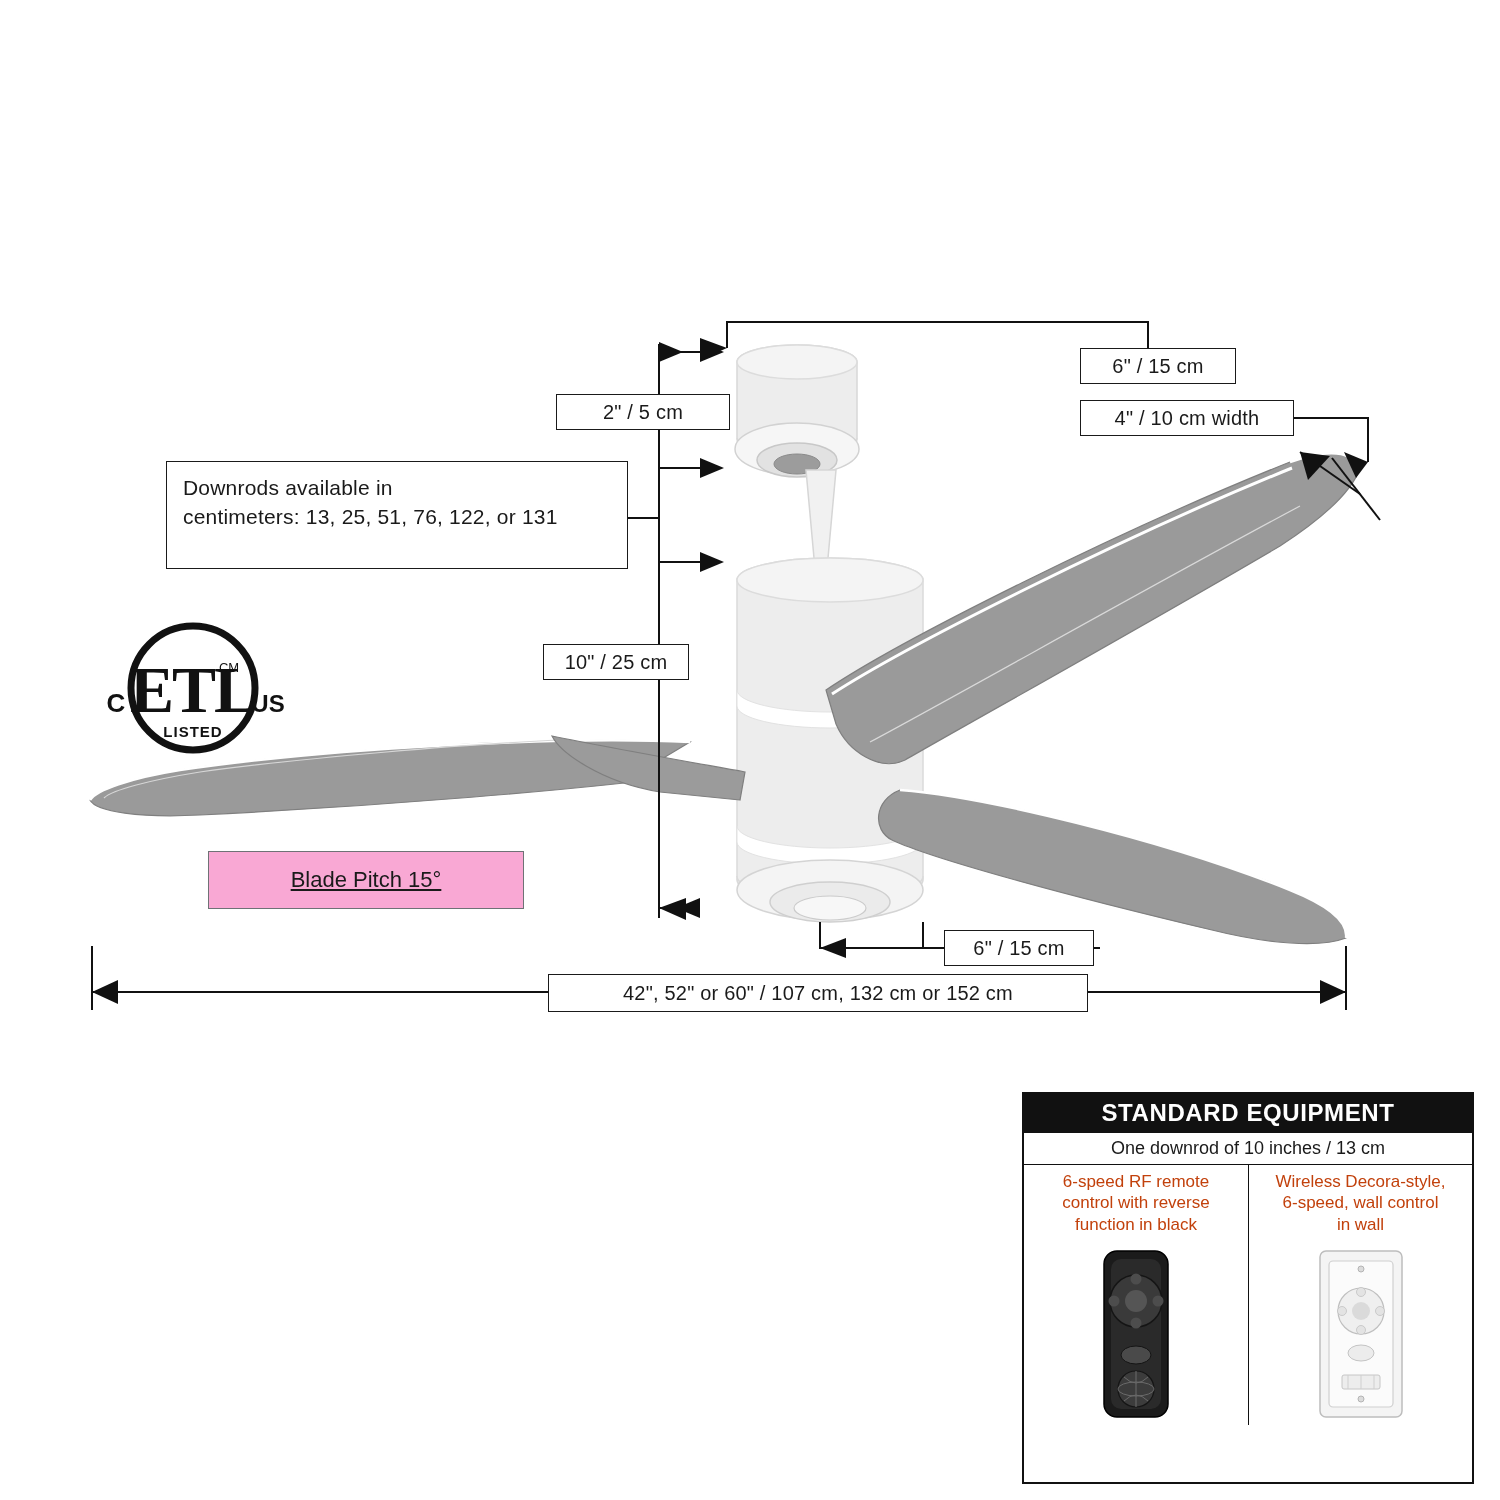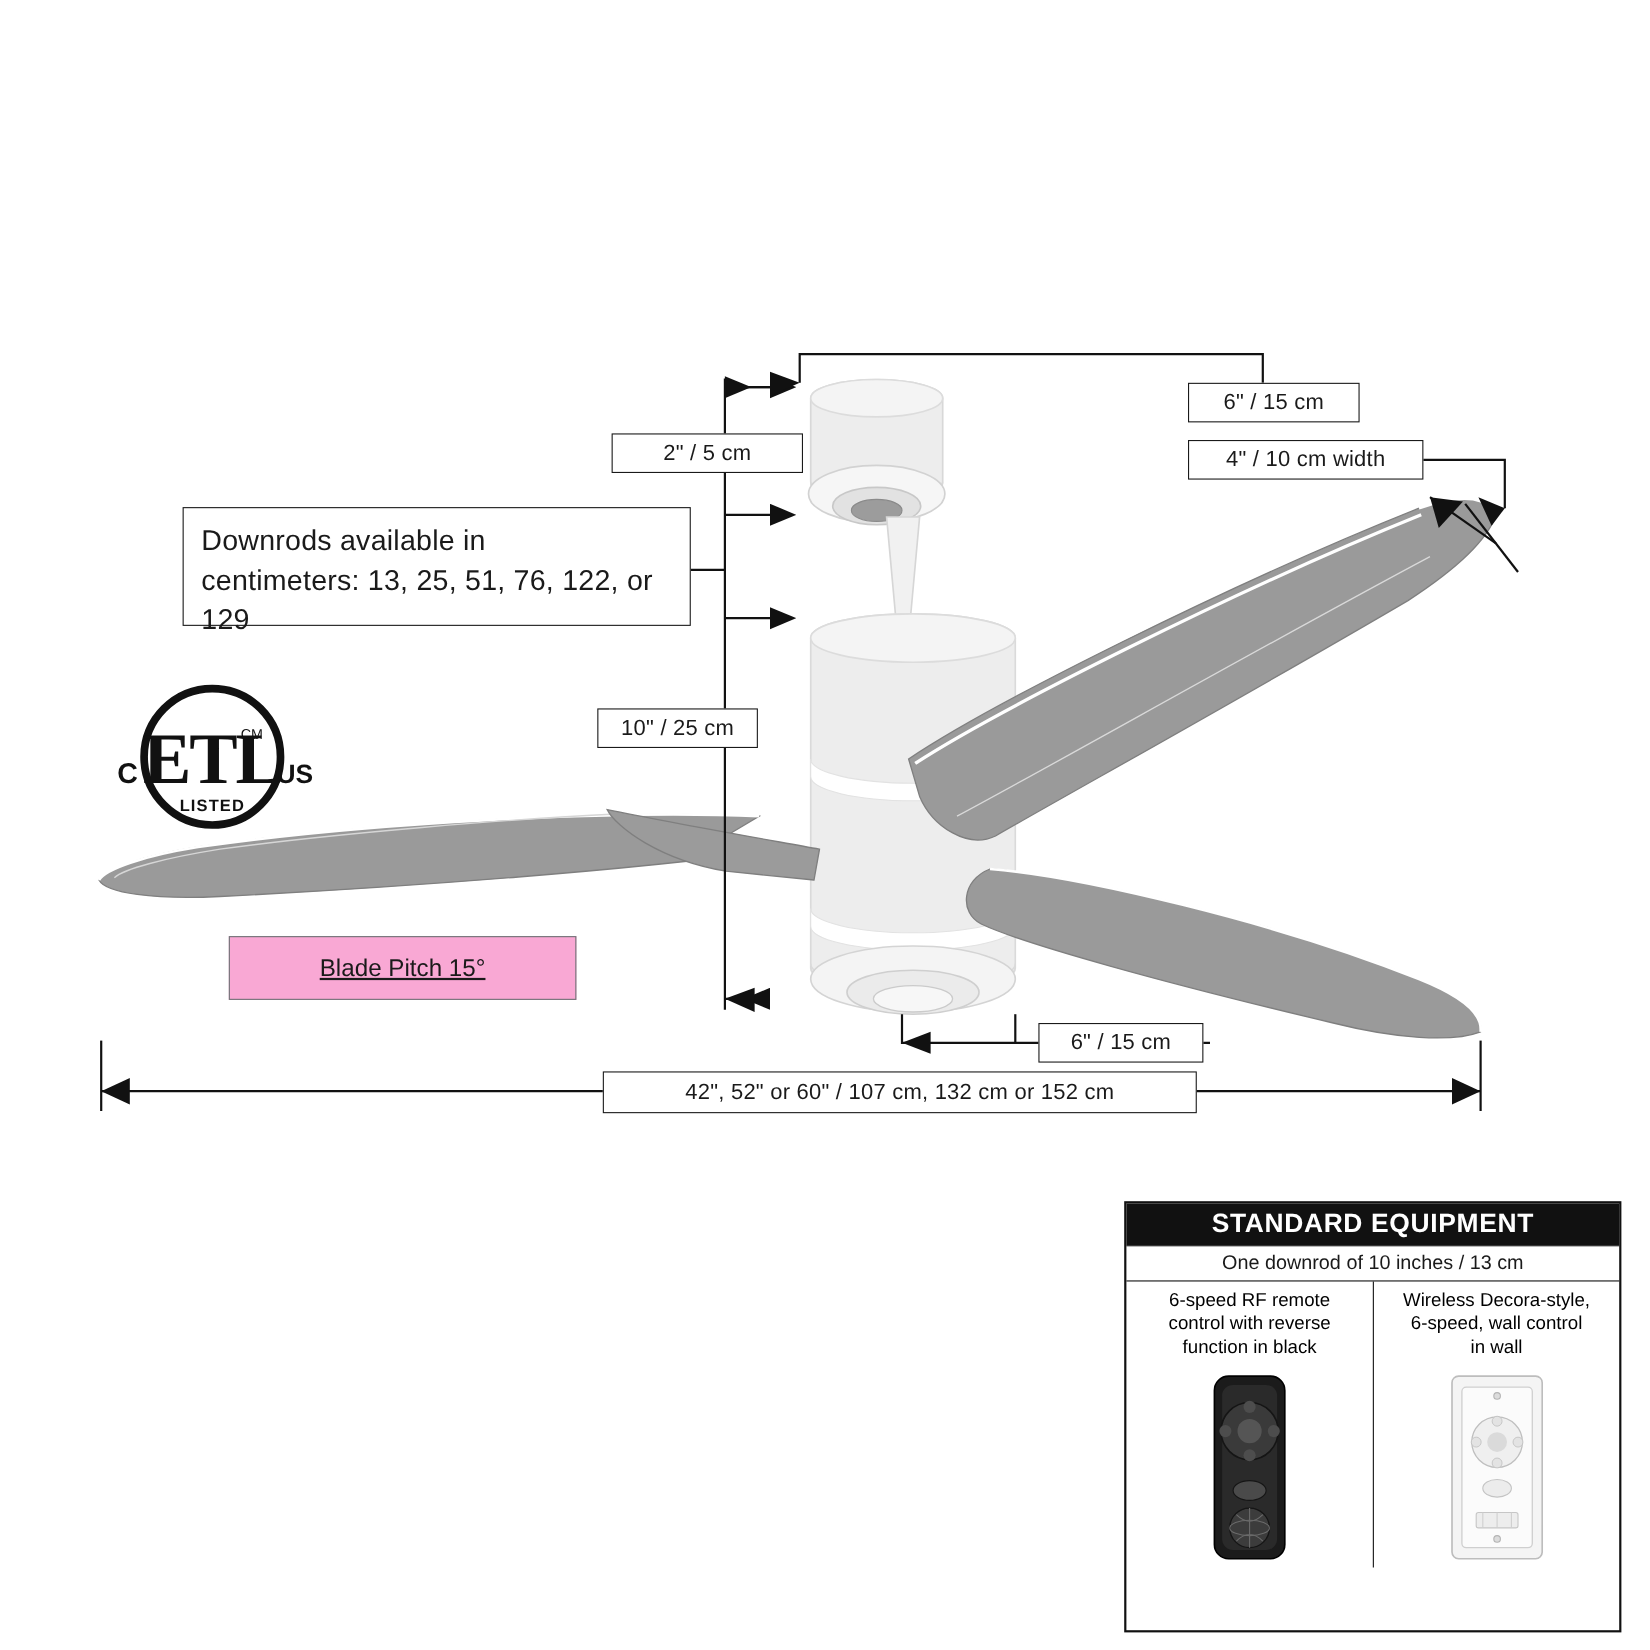--- a/index.html
+++ b/index.html
@@ -37,21 +37,21 @@
     justify-content: center;
     font-size: 20px;
     letter-spacing: 0.2px;
     white-space: nowrap;
     color: #1a1a1a;
   }
   .callout.multiline {
     display: block;
     padding: 12px 16px 14px 16px;
     line-height: 1.38;
-    font-size: 26px;
+    font-size: 21px;
     text-align: left;
     white-space: normal;
   }
   .pitch-box {
     position: absolute;
     background: #f9a8d4;
     border: 1.5px solid #6f7276;
     box-sizing: border-box;
     display: flex;
     align-items: center;
@@ -101,21 +101,21 @@
     box-sizing: border-box;
     position: relative;
     padding-top: 6px;
   }
   .equip-cell + .equip-cell { border-left: 1.5px solid #111111; }
   .equip-cap {
     text-align: center;
     font-size: 17px;
     line-height: 1.25;
     padding: 0 8px;
-    color: #000000;
+    color: #c2410c;
   }
   .device {
     position: absolute;
     left: 50%;
     transform: translateX(-50%);
     bottom: 6px;
   }
 </style>
 </head>
 <body>
@@ -248,21 +248,21 @@
   <div class="callout" style="left:944px; top:930px; width:150px; height:36px;">
     <span>6" / 15 cm</span>
   </div>
 
   <div class="callout" style="left:548px; top:974px; width:540px; height:38px;">
     <span>42", 52" or 60" / 107 cm, 132  cm or 152 cm</span>
   </div>
 
   <div class="callout multiline" style="left:166px; top:461px; width:462px; height:108px;">
     <div>Downrods available in</div>
-    <div>centimeters: 13, 25, 51, 76, 122, or 129</div>
+    <div>centimeters: 13, 25, 51, 76, 122, or 131</div>
   </div>
 
   <div class="pitch-box" style="left:208px; top:851px; width:316px; height:58px;">
     <span>Blade Pitch 15°</span>
   </div>
 
   <div class="equip">
     <div class="equip-head">STANDARD EQUIPMENT</div>
 
     <div class="equip-row">One downrod of 10 inches / 13 cm</div>

